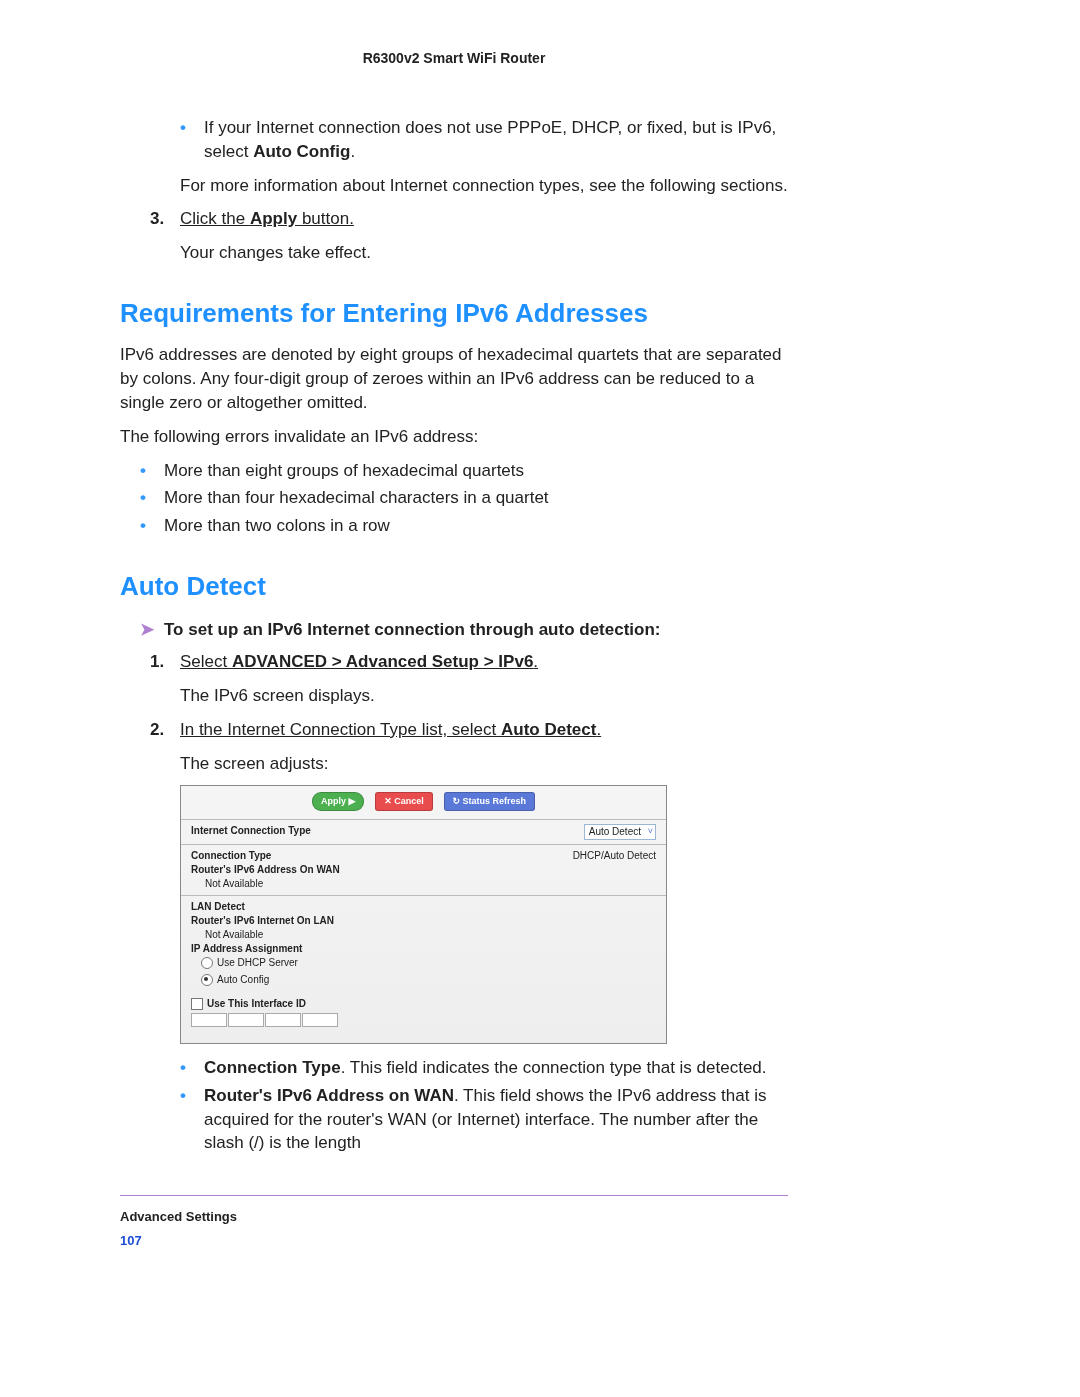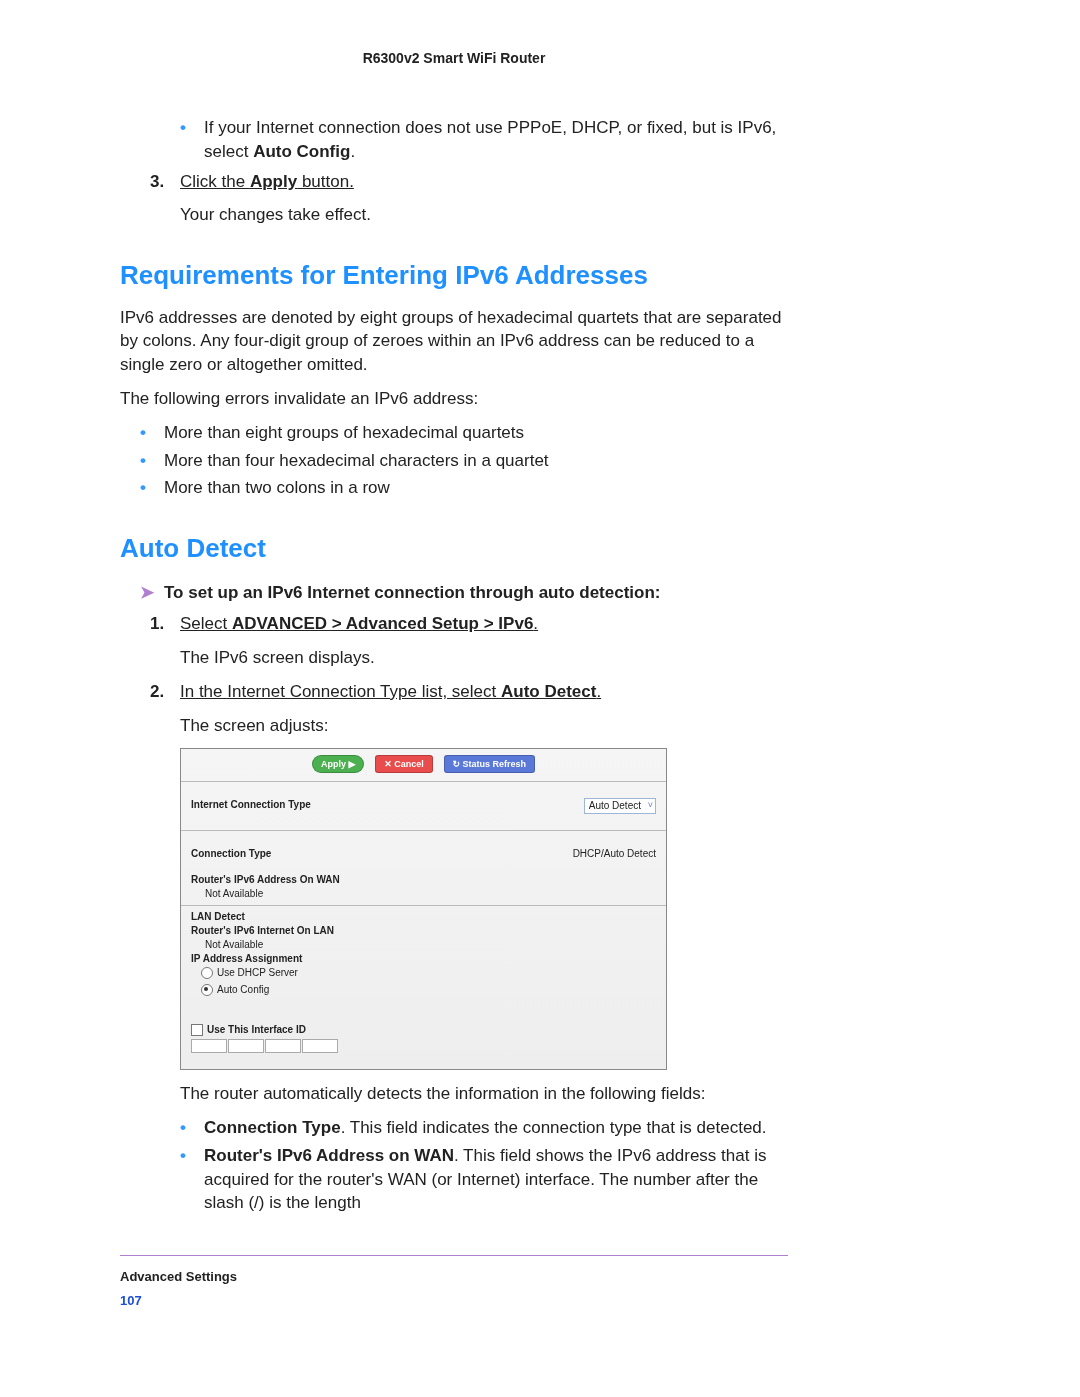--- a/index.html
+++ b/index.html
@@ -86,21 +86,21 @@
     margin: 0 4px;
     border: 1px solid rgba(0,0,0,0.2);
   }
   .rbtn.green { background: #4caf50; border-radius: 9px; }
   .rbtn.red { background: #e84c4c; }
   .rbtn.blue { background: #5a78d8; }
   .router-section {
     padding: 4px 10px;
     border-bottom: 1px solid #bbb;
   }
-  .router-row { display: flex; justify-content: space-between; margin: 12px 0; }
+  .router-row { display: flex; justify-content: space-between; margin: 0 0; }
   .router-label { font-weight: bold; }
   .router-select {
     border: 1px solid #9bb6d6;
     background: #fff;
     font-size: 10px;
     padding: 0 14px 0 4px;
     position: relative;
   }
   .router-select::after {
     content: "˅";
@@ -156,20 +156,21 @@
   <div class="doc-header">R6300v2 Smart WiFi Router</div>
 
   <div class="content">
     <div class="bullet-row">
       <div class="bullet-dot">•</div>
       <div class="bullet-text">
         <span>If your Internet connection does not use PPPoE, DHCP, or fixed, but is IPv6, select </span><span class="b">Auto Config</span><span>.</span>
       </div>
     </div>
 
+    <div class="para">For more information about Internet connection types, see the following sections.</div>
 
     <div class="num-row">
       <div class="num">3.</div>
       <div class="num-text">
         <span>Click the </span><span class="b">Apply</span><span> button.</span>
       </div>
     </div>
     <div class="para">Your changes take effect.</div>
 
     <div class="heading-blue">Requirements for Entering IPv6 Addresses</div>
@@ -236,31 +237,30 @@
         <div class="router-label">LAN Detect</div>
         <div class="router-label">Router's IPv6 Internet On LAN</div>
         <div style="margin-left:14px">Not Available</div>
         <div class="router-label">IP Address Assignment</div>
         <div style="margin-left:10px">
           <span class="radio"></span><span>Use DHCP Server</span>
         </div>
         <div style="margin-left:10px; margin-top:3px;">
           <span class="radio checked"></span><span>Auto Config</span>
         </div>
-        <div style="margin-top:26px;">
+        <div style="margin-top:10px;">
           <span class="checkbox"></span><span class="router-label">Use This Interface ID</span>
         </div>
         <div class="small-inputs">
           <span></span><span></span><span></span><span></span>
         </div>
         <div style="height:8px"></div>
       </div>
     </div>
 
-    <div class="para">The router automatically detects the information in the following fields:</div>
 
     <div class="bullet-row">
       <div class="bullet-dot">•</div>
       <div class="bullet-text">
         <span class="b">Connection Type</span><span>. This field indicates the connection type that is detected.</span>
       </div>
     </div>
     <div class="bullet-row">
       <div class="bullet-dot">•</div>
       <div class="bullet-text">

